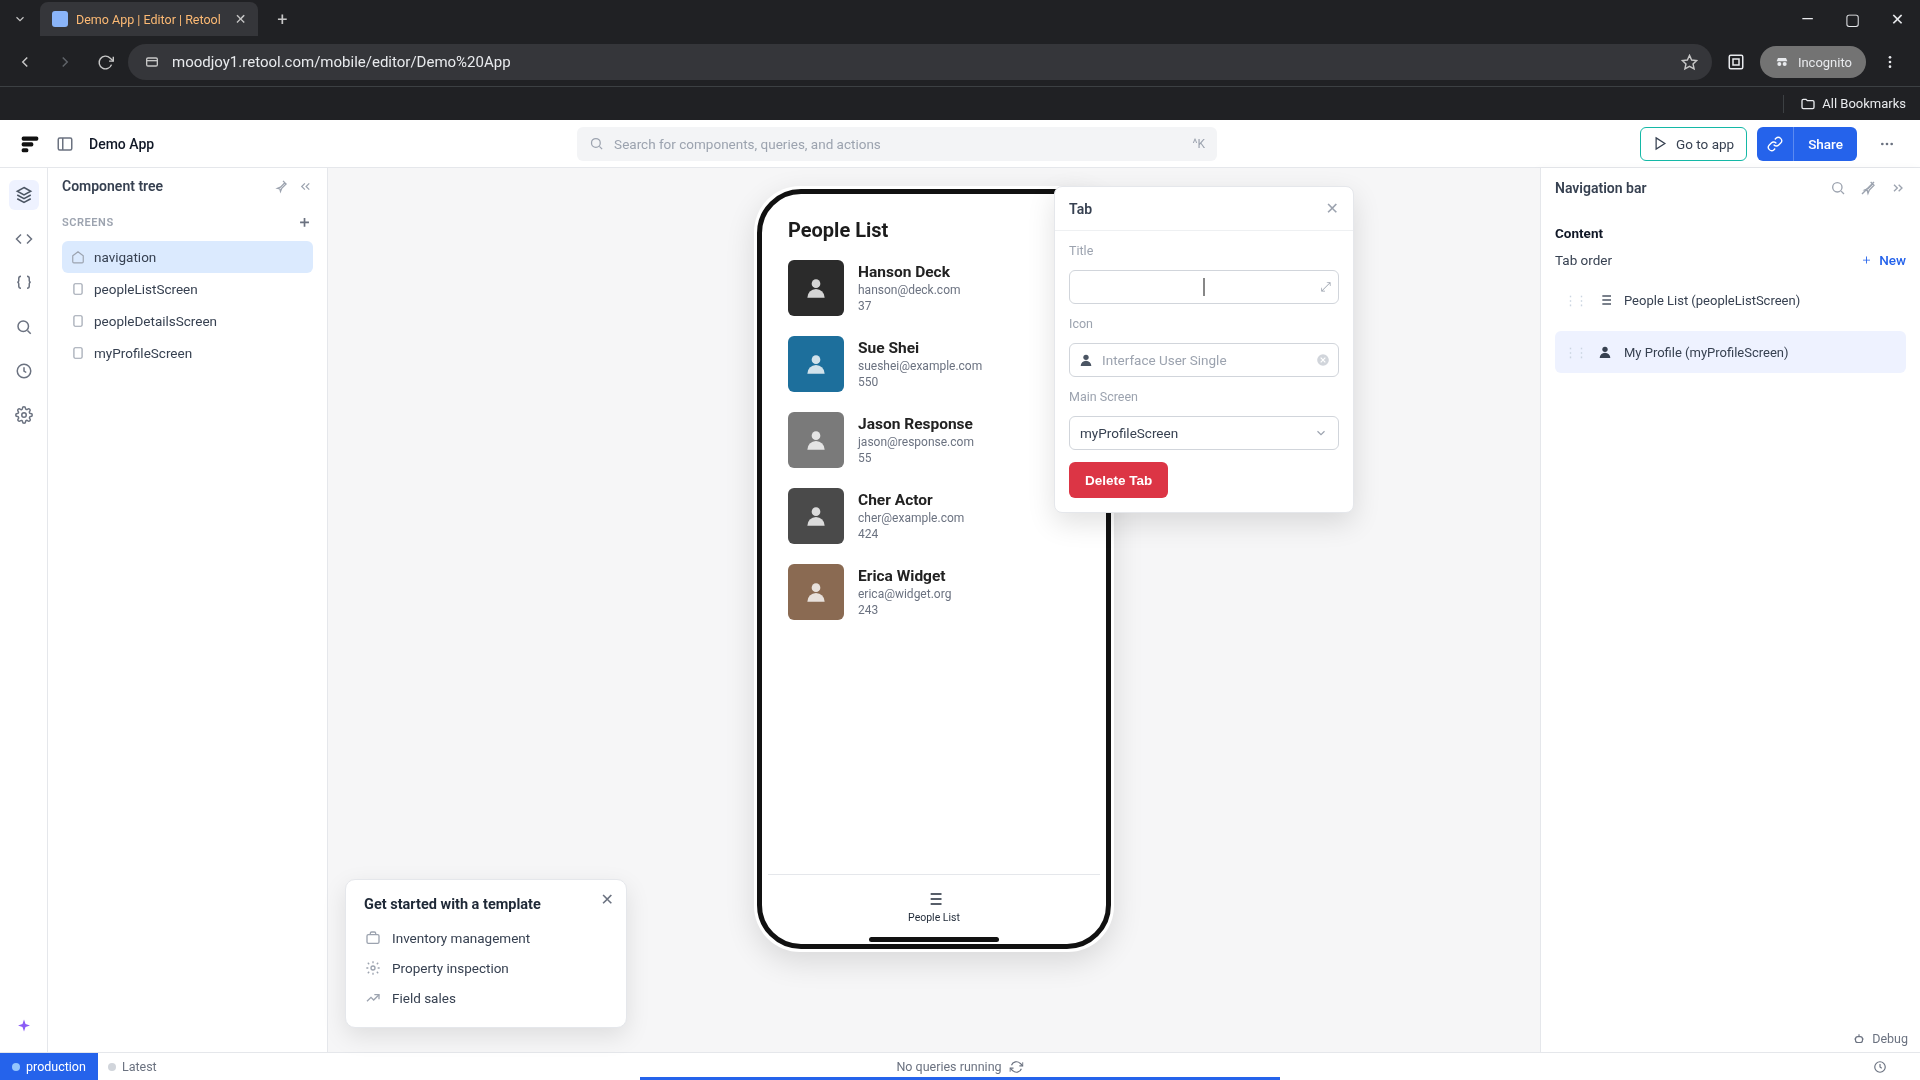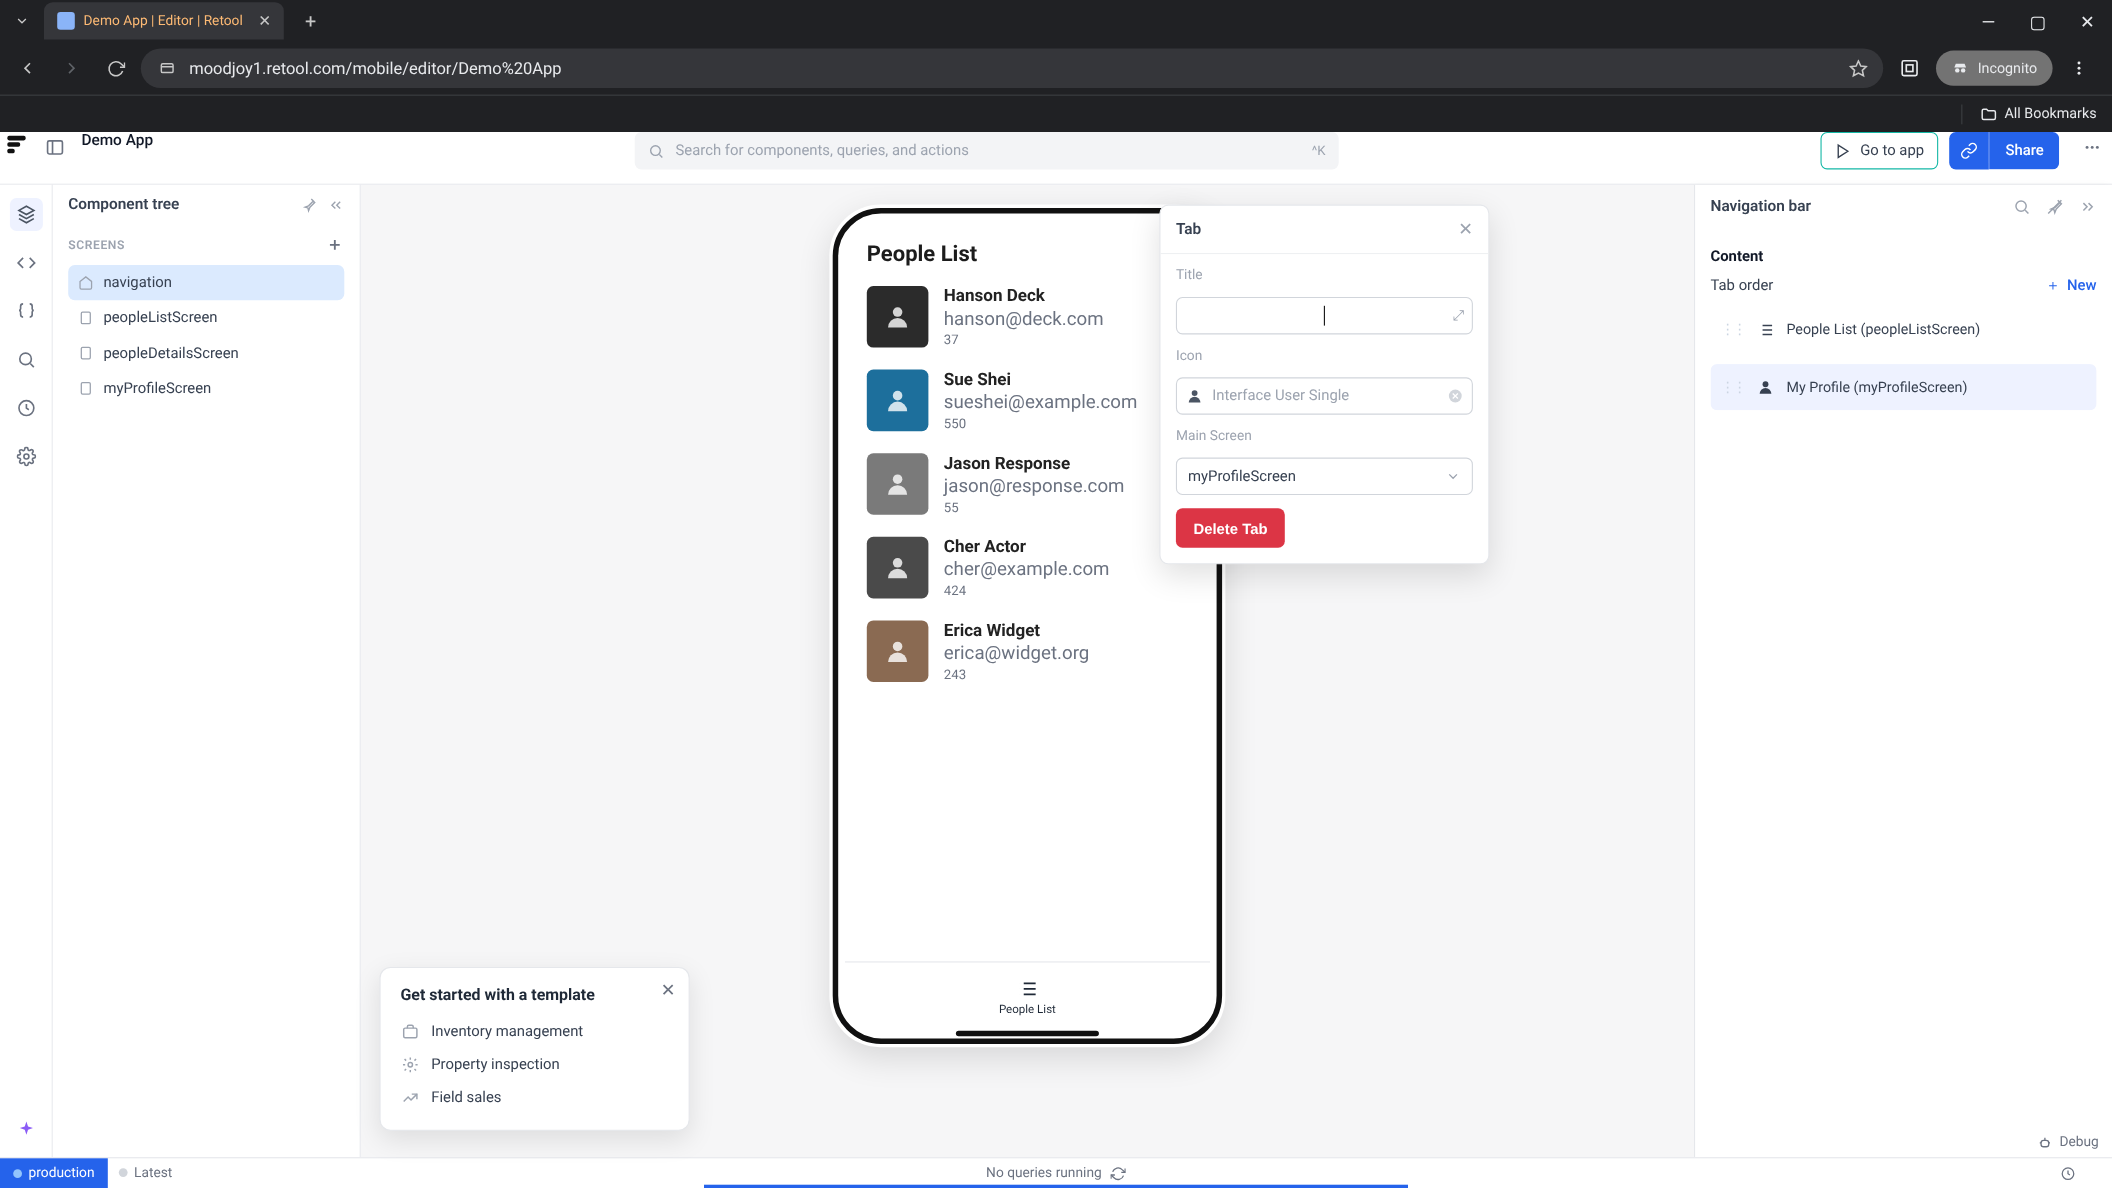--- a/index.html
+++ b/index.html
@@ -26,21 +26,21 @@
   .omnibox .star { margin-left:auto; color:#c7c7c7; }
   .chrome-right { display:flex; align-items:center; gap:6px; padding-right:4px; }
   .chrome-right .btn { width:36px; height:36px; border-radius:50%; display:flex; align-items:center; justify-content:center; color:#e8eaed; }
   .incog-pill { display:flex; align-items:center; gap:8px; background:#737373; height:32px; padding:0 14px; border-radius:16px; font-size:13px; }
 
   .bookmarks { display:flex; align-items:center; justify-content:flex-end; height:34px; padding:0 14px; gap:10px; color:#e8eaed; font-size:13px; border-top:1px solid #3c4043; }
   .bookmarks .sep { width:1px; height:18px; background:#3c4043; margin-right:6px; }
   .bookmarks .folder { display:flex; align-items:center; gap:6px; }
 
   
-  .app-header { height:48px; background:#fff; border-bottom:1px solid #e5e7eb; display:flex; padding:0 4px; gap:10px; }
+  .app-header { height:48px; background:#fff; border-bottom:1px solid #e5e7eb; display:flex; align-items:center; padding:0 19px; gap:10px; }
   .app-header .logo { width:22px; height:22px; display:flex; align-items:center; justify-content:center; }
   .app-header .panel-toggle { width:28px; height:28px; display:flex; align-items:center; justify-content:center; color:#6b7280; }
   .app-header .app-name { font-size:14px; color:#111827; font-weight:500; }
   .app-header .search { margin:0 auto; width:640px; height:34px; background:#f3f4f6; border-radius:6px; display:flex; align-items:center; padding:0 12px; gap:10px; color:#9ca3af; font-size:13.5px; }
   .app-header .search .kbd { margin-left:auto; color:#9ca3af; font-size:12px; }
   .app-header .go-to-app { border:1px solid #14b8a6; background:#fff; color:#374151; height:34px; padding:0 12px; border-radius:6px; display:flex; align-items:center; gap:8px; font-size:13.5px; }
   .app-header .link-btn { background:#2563eb; color:#fff; width:36px; height:34px; border-radius:6px 0 0 6px; display:flex; align-items:center; justify-content:center; }
   .app-header .share-btn { background:#2563eb; color:#fff; height:34px; padding:0 14px; border-radius:0 6px 6px 0; display:flex; align-items:center; font-size:13.5px; font-weight:500; border-left:1px solid rgba(255,255,255,0.25); }
   .app-header .more { width:28px; height:28px; display:flex; align-items:center; justify-content:center; color:#6b7280; margin-left:6px; }
 
@@ -69,21 +69,21 @@
 
   
   .phone { position:absolute; left:50%; top:18px; transform:translateX(-50%); width:360px; height:766px; background:#fff; border-radius:46px; box-shadow:0 10px 30px rgba(0,0,0,0.12); padding:12px; }
   .phone-bezel { position:absolute; inset:3px; border:5px solid #111; border-radius:44px; pointer-events:none; }
   .phone-screen { position:absolute; inset:14px; border-radius:36px; overflow:hidden; background:#fff; display:flex; flex-direction:column; }
   .phone-title { font-size:20px; font-weight:700; color:#1c1c1c; padding:18px 20px 8px; }
   .plist { flex:1; overflow:auto; }
   .prow { display:flex; align-items:center; gap:14px; padding:10px 20px; }
   .avatar { width:56px; height:56px; border-radius:6px; background:#888; flex-shrink:0; display:flex; align-items:center; justify-content:center; color:#fff; font-size:22px; }
   .prow .meta .n { font-size:15.5px; font-weight:700; color:#222; }
-  .prow .meta .e { font-size:17px; color:#6b7280; margin-top:2px; }
+  .prow .meta .e { font-size:12px; color:#6b7280; margin-top:2px; }
   .prow .meta .c { font-size:12px; color:#6b7280; margin-top:2px; }
   .phone-tabs { height:64px; border-top:1px solid #e5e7eb; display:flex; }
   .phone-tabs .pt { flex:1; display:flex; flex-direction:column; align-items:center; justify-content:center; gap:2px; color:#1f2937; font-size:10.5px; }
   .phone-tabs .pt svg { width:20px; height:20px; }
   .home-ind { position:absolute; bottom:10px; left:50%; transform:translateX(-50%); width:130px; height:5px; background:#111; border-radius:3px; }
 
   
   .popover { position:absolute; left:calc(50% + 120px); top:18px; width:300px; background:#fff; border:1px solid #e5e7eb; border-radius:8px; box-shadow:0 10px 28px rgba(0,0,0,0.12); padding:0; }
   .popover .hdr { display:flex; align-items:center; padding:12px 14px; border-bottom:1px solid #eef0f2; }
   .popover .hdr .t { font-size:14px; font-weight:600; color:#374151; }

